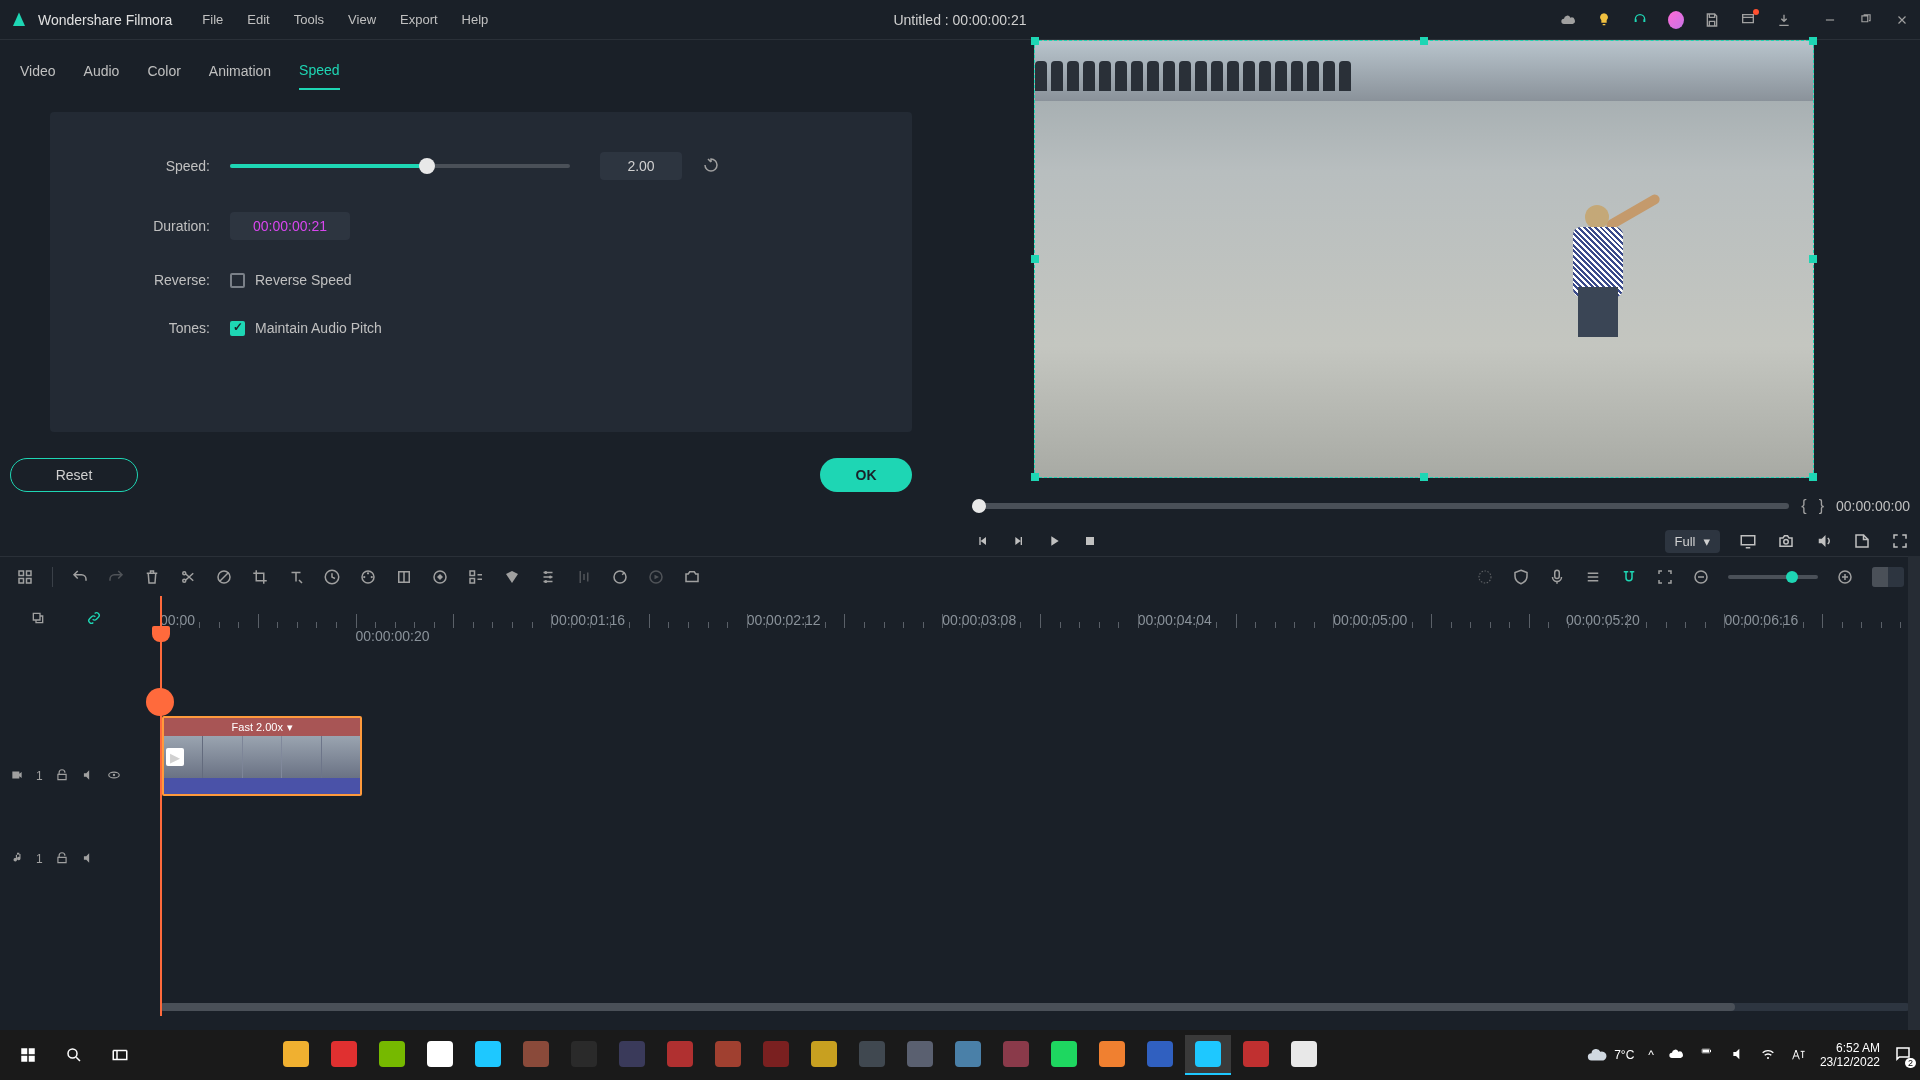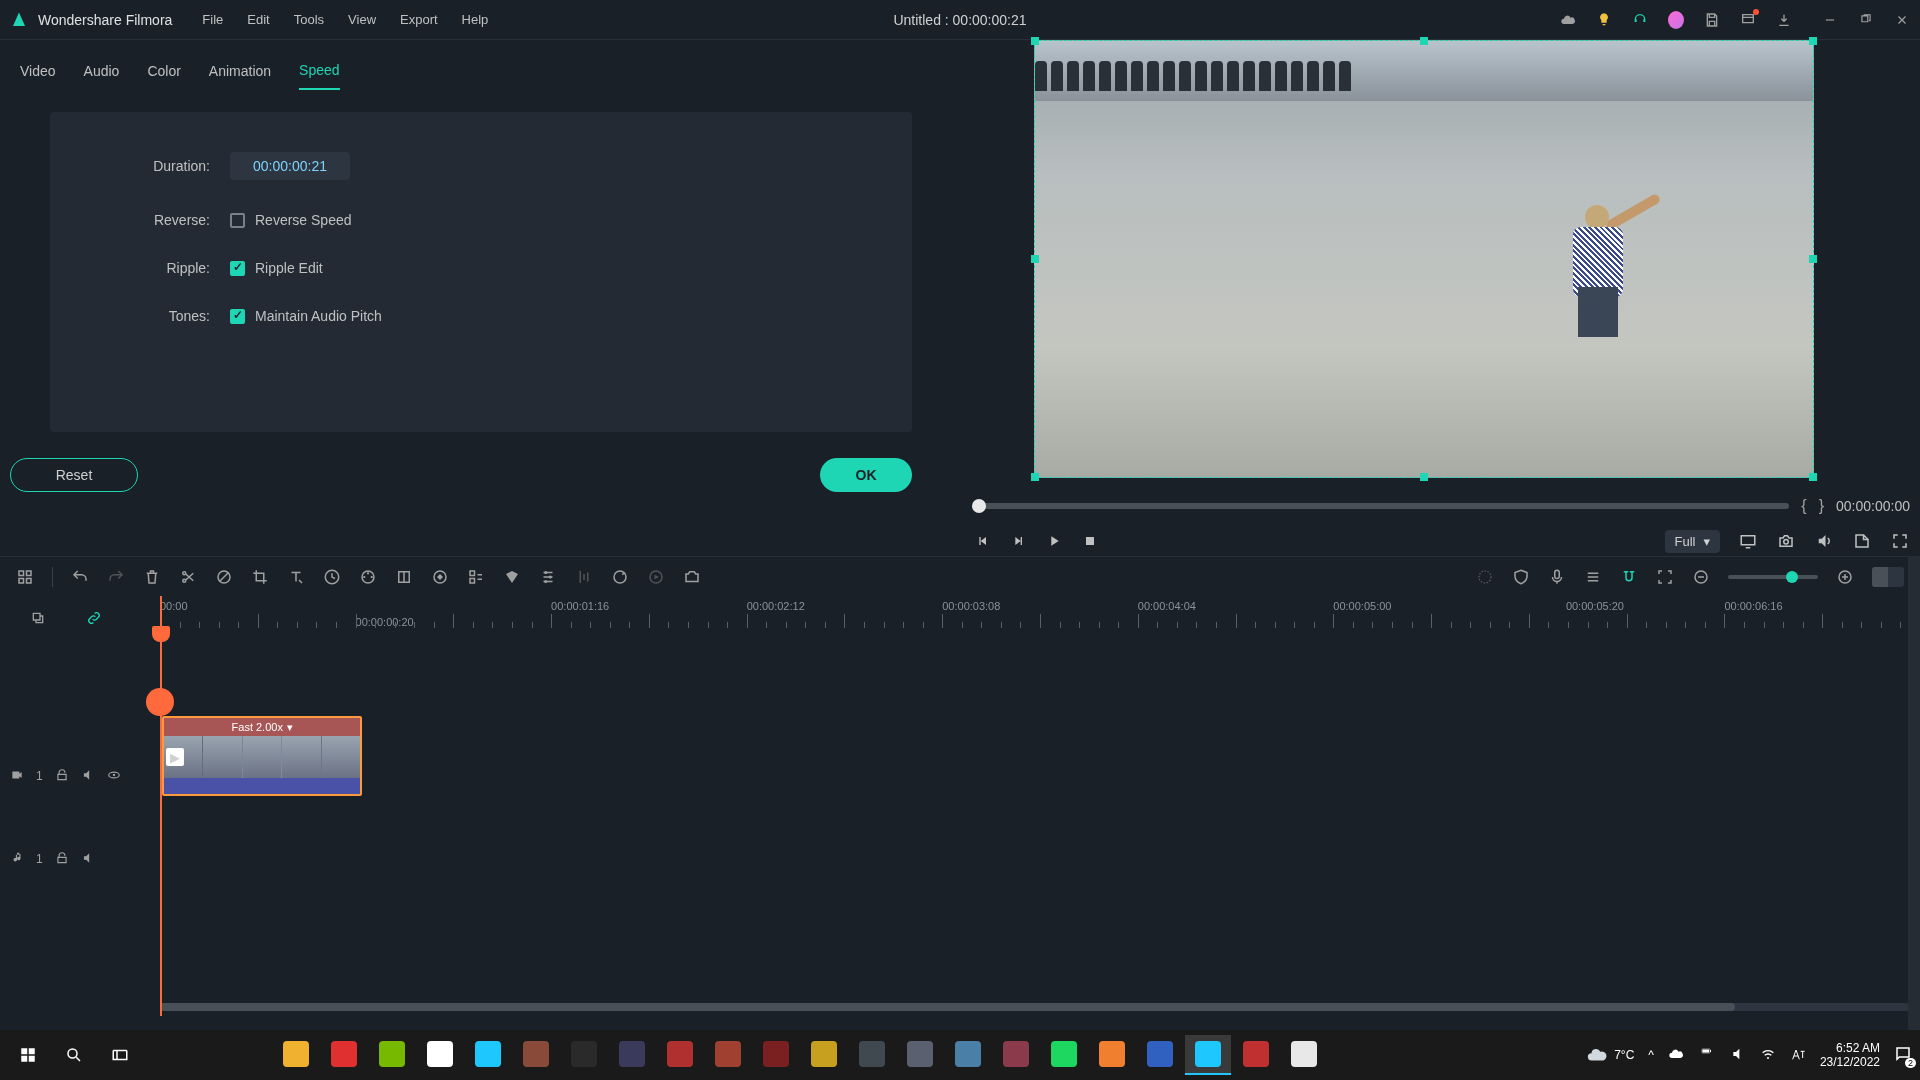--- a/index.html
+++ b/index.html
@@ -35,21 +35,21 @@
     
     
     .speed-panel { margin: 16px 50px; background: #232a34; border-radius: 4px; padding: 40px 50px 40px 50px; height: 320px; }
     .form-row { display: flex; align-items: center; margin-bottom: 32px; }
     .form-label { width: 130px; text-align: right; color: #c0c0c0; font-size: 14px; padding-right: 20px; }
     .slider-track { width: 340px; height: 4px; background: #4a5058; border-radius: 2px; position: relative; }
     .slider-fill { height: 4px; background: #1ed6b4; border-radius: 2px; width: 58%; }
     .slider-thumb { position: absolute; top: -6px; left: 58%; width: 16px; height: 16px; border-radius: 50%; background: #e8e8e8; transform: translateX(-50%); }
     .speed-value { margin-left: 30px; width: 82px; height: 28px; background: #2d3540; border-radius: 4px; display: flex; align-items: center; justify-content: center; color: #d0d0d0; font-size: 14px; }
     .reset-icon-inline { margin-left: 20px; color: #a0a0a0; }
-    .duration-value { width: 120px; height: 28px; background: #2d3540; border-radius: 4px; display: flex; align-items: center; justify-content: center; color: #7dd3fc; font-size: 14px; }
+    .duration-value { width: 120px; height: 28px; background: #2d3540; border-radius: 4px; display: flex; align-items: center; justify-content: center; color: #d946ef; font-size: 14px; }
     .checkbox { width: 15px; height: 15px; border: 2px solid #7a8088; border-radius: 2px; margin-right: 10px; position: relative; }
     .checkbox.checked { background: #1ed6b4; border-color: #1ed6b4; }
     .checkbox.checked::after { content: "✓"; position: absolute; top: -3px; left: 1px; color: #1a2028; font-size: 12px; font-weight: bold; }
     .check-label { color: #c0c0c0; font-size: 14px; }
     
     
     .form-buttons { display: flex; padding: 10px 50px; justify-content: space-between; }
     .btn-reset { width: 128px; height: 34px; border: 1.5px solid #1ed6b4; border-radius: 17px; background: transparent; color: #d0d0d0; font-size: 14px; cursor: pointer; }
     .btn-ok { width: 92px; height: 34px; border: none; border-radius: 17px; background: #1ed6b4; color: #1a2028; font-size: 14px; font-weight: 600; cursor: pointer; }
     
@@ -89,21 +89,21 @@
     .zoom-slider { width: 90px; height: 4px; background: #4a5058; border-radius: 2px; position: relative; }
     .zoom-thumb { position: absolute; right: 20px; top: -4px; width: 12px; height: 12px; background: #1ed6b4; border-radius: 50%; }
     .zoom-toggle { width: 32px; height: 20px; background: #2d3540; border-radius: 3px; display: flex; }
     .zoom-toggle div:first-child { width: 50%; background: #4a5058; border-radius: 3px 0 0 3px; }
     
     
     .timeline { flex: 1; background: #1a2028; position: relative; height: 420px; }
     .timeline-header { height: 32px; display: flex; align-items: center; position: relative; background: #1a2028; padding-left: 160px; }
     .timeline-link-icons { position: absolute; left: 30px; top: 14px; display: flex; gap: 40px; color: #a0a0a0; }
     .ruler { position: relative; height: 32px; flex: 1; }
-    .ruler-label { position: absolute; top: 4px; color: #8a929a; font-size: 11px; }
+    .ruler-label { position: absolute; top: 16px; color: #8a929a; font-size: 14px; }
     .ruler-tick { position: absolute; bottom: 0; width: 1px; height: 6px; background: #5a6068; }
     .ruler-tick.major { height: 14px; }
     .playhead { position: absolute; left: 160px; top: 0; width: 2px; height: 420px; background: #ff6a3c; z-index: 10; }
     .playhead-head { position: absolute; top: 30px; left: -8px; width: 18px; height: 16px; background: #ff6a3c; border-radius: 2px 2px 8px 8px; }
     .playhead-circle { position: absolute; top: 92px; left: -14px; width: 28px; height: 28px; border-radius: 50%; background: #ff6a3c; }
     
     .timeline-tracks { position: relative; padding-top: 15px; }
     .track-row { height: 86px; display: flex; align-items: center; position: relative; }
     .track-controls { width: 160px; display: flex; align-items: center; gap: 12px; padding-left: 10px; color: #a0a0a0; }
     .track-num { font-size: 12px; }
@@ -208,32 +208,38 @@
   <div class="left-panel">
     <div class="inspector-tabs">
       <span class="inspector-tab">Video</span>
       <span class="inspector-tab">Audio</span>
       <span class="inspector-tab">Color</span>
       <span class="inspector-tab">Animation</span>
       <span class="inspector-tab active">Speed</span>
     </div>
     <div class="speed-panel">
       <div class="form-row">
+        <span class="form-label">Speed:</span>
+        <div class="slider-track">
+          <div class="slider-fill"></div>
+          <div class="slider-thumb"></div>
+        </div>
+        <div class="speed-value">2.00</div>
+        <span class="reset-icon-inline"><svg viewBox="0 0 24 24" width="18" height="18">
+              <path fill="none" stroke="currentColor" stroke-width="2" d="M4 12a8 8 0 108-8v4M8 4l4 4"></path>
+            </svg></span>
+      </div>
+      <div class="form-row">
         <span class="form-label">Duration:</span>
         <div class="duration-value">00:00:00:21</div>
       </div>
       <div class="form-row">
         <span class="form-label">Reverse:</span>
         <div class="checkbox"></div>
         <span class="check-label">Reverse Speed</span>
-      </div>
-      <div class="form-row">
-        <span class="form-label">Ripple:</span>
-        <div class="checkbox checked"></div>
-        <span class="check-label">Ripple Edit</span>
       </div>
       <div class="form-row">
         <span class="form-label">Tones:</span>
         <div class="checkbox checked"></div>
         <span class="check-label">Maintain Audio Pitch</span>
       </div>
     </div>
     <div class="form-buttons" style="margin-left:-40px;margin-right:0">
       <button class="btn-reset">Reset</button>
       <button class="btn-ok">OK</button>

